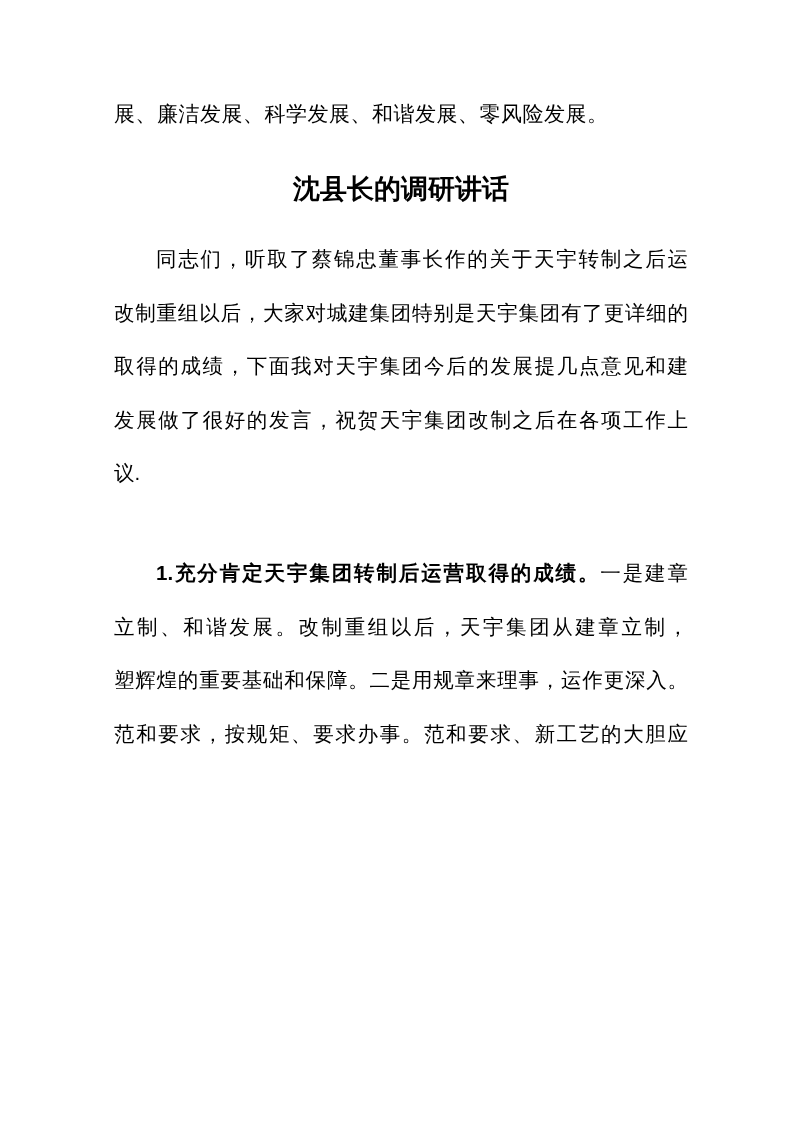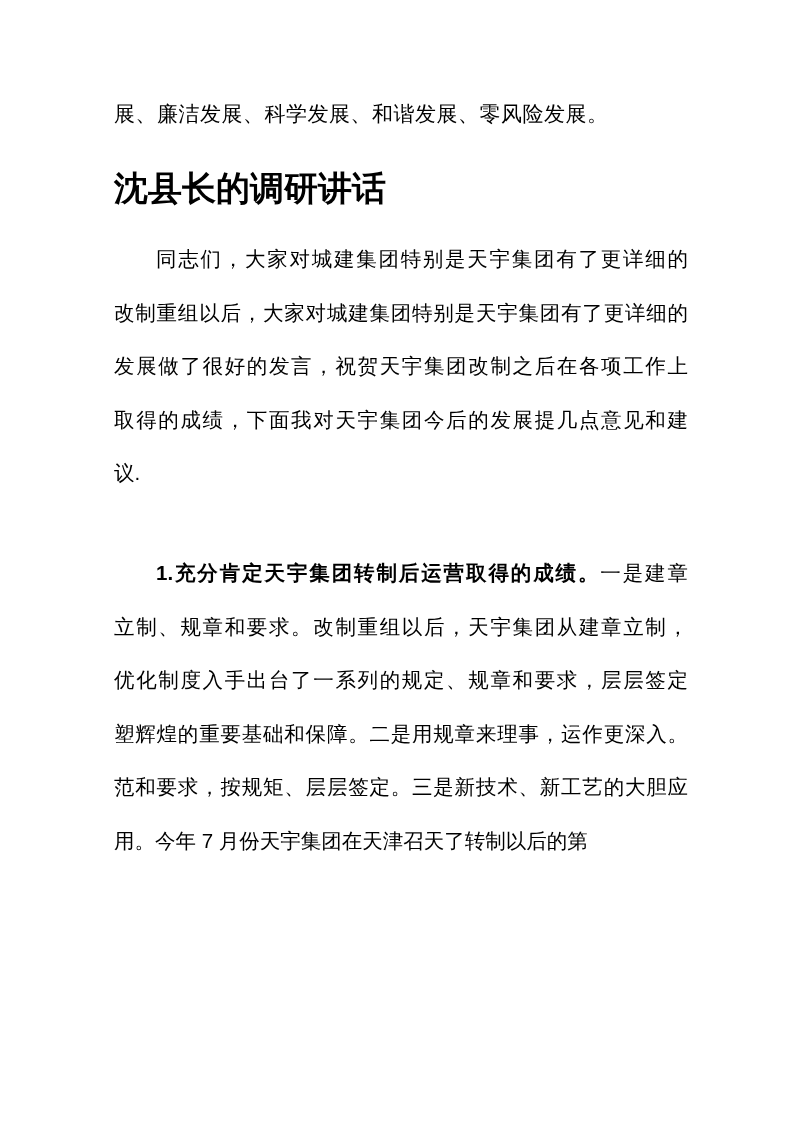--- a/index.html
+++ b/index.html
@@ -24,22 +24,23 @@
     top: 99px;
     font-family: "Liberation Serif", serif;
     font-size: 21px;
     line-height: 30px;
     letter-spacing: 0.5px;
     text-align: left;
     white-space: nowrap;
   }
   .doc-title {
     top: 170px;
+    text-align: center;
     font-weight: bold;
-    font-size: 34px;
+    font-size: 27px;
     line-height: 38px;
     font-family: Liberation Serif, serif;
   }
   .para { font-size: 20.5px; }
   .para .line {
     line-height: 53.5px;
     height: 53.5px;
     text-align: justify;
     text-align-last: justify;
     overflow: hidden;
@@ -67,31 +68,29 @@
 </head>
 <body>
 
 <div class="page">
 
   <div class="text-col continuation-line">展、廉洁发展、科学发展、和谐发展、零风险发展。</div>
 
   <div class="text-col doc-title">沈县长的调研讲话</div>
 
   <div class="text-col para p1">
-    <div class="line indent">同志们，大家对城建集团特别是天宇集团有了更详细的</div>
+    <div class="line indent">同志们，听取了蔡锦忠董事长作的关于天宇转制之后运</div>
     <div class="line">改制重组以后，大家对城建集团特别是天宇集团有了更详细的</div>
+    <div class="line">取得的成绩，下面我对天宇集团今后的发展提几点意见和建</div>
     <div class="line">发展做了很好的发言，祝贺天宇集团改制之后在各项工作上</div>
-    <div class="line">取得的成绩，下面我对天宇集团今后的发展提几点意见和建</div>
     <div class="line last">议.</div>
   </div>
 
   <div class="text-col para p2">
     <div class="line indent"><b>1.充分肯定天宇集团转制后运营取得的成绩。</b><span>一是建章</span></div>
-    <div class="line">立制、规章和要求。改制重组以后，天宇集团从建章立制，</div>
-    <div class="line">优化制度入手出台了一系列的规定、规章和要求，层层签定</div>
+    <div class="line">立制、和谐发展。改制重组以后，天宇集团从建章立制，</div>
     <div class="line">塑辉煌的重要基础和保障。二是用规章来理事，运作更深入。 天</div>
-    <div class="line">范和要求，按规矩、层层签定。三是新技术、新工艺的大胆应</div>
-    <div class="line last">用。今年 7 月份天宇集团在天津召天了转制以后的第</div>
+    <div class="line">范和要求，按规矩、要求办事。范和要求、新工艺的大胆应</div>
   </div>
 
   <div class="page-number">6</div>
 
 </div>
 
 </body></html>

